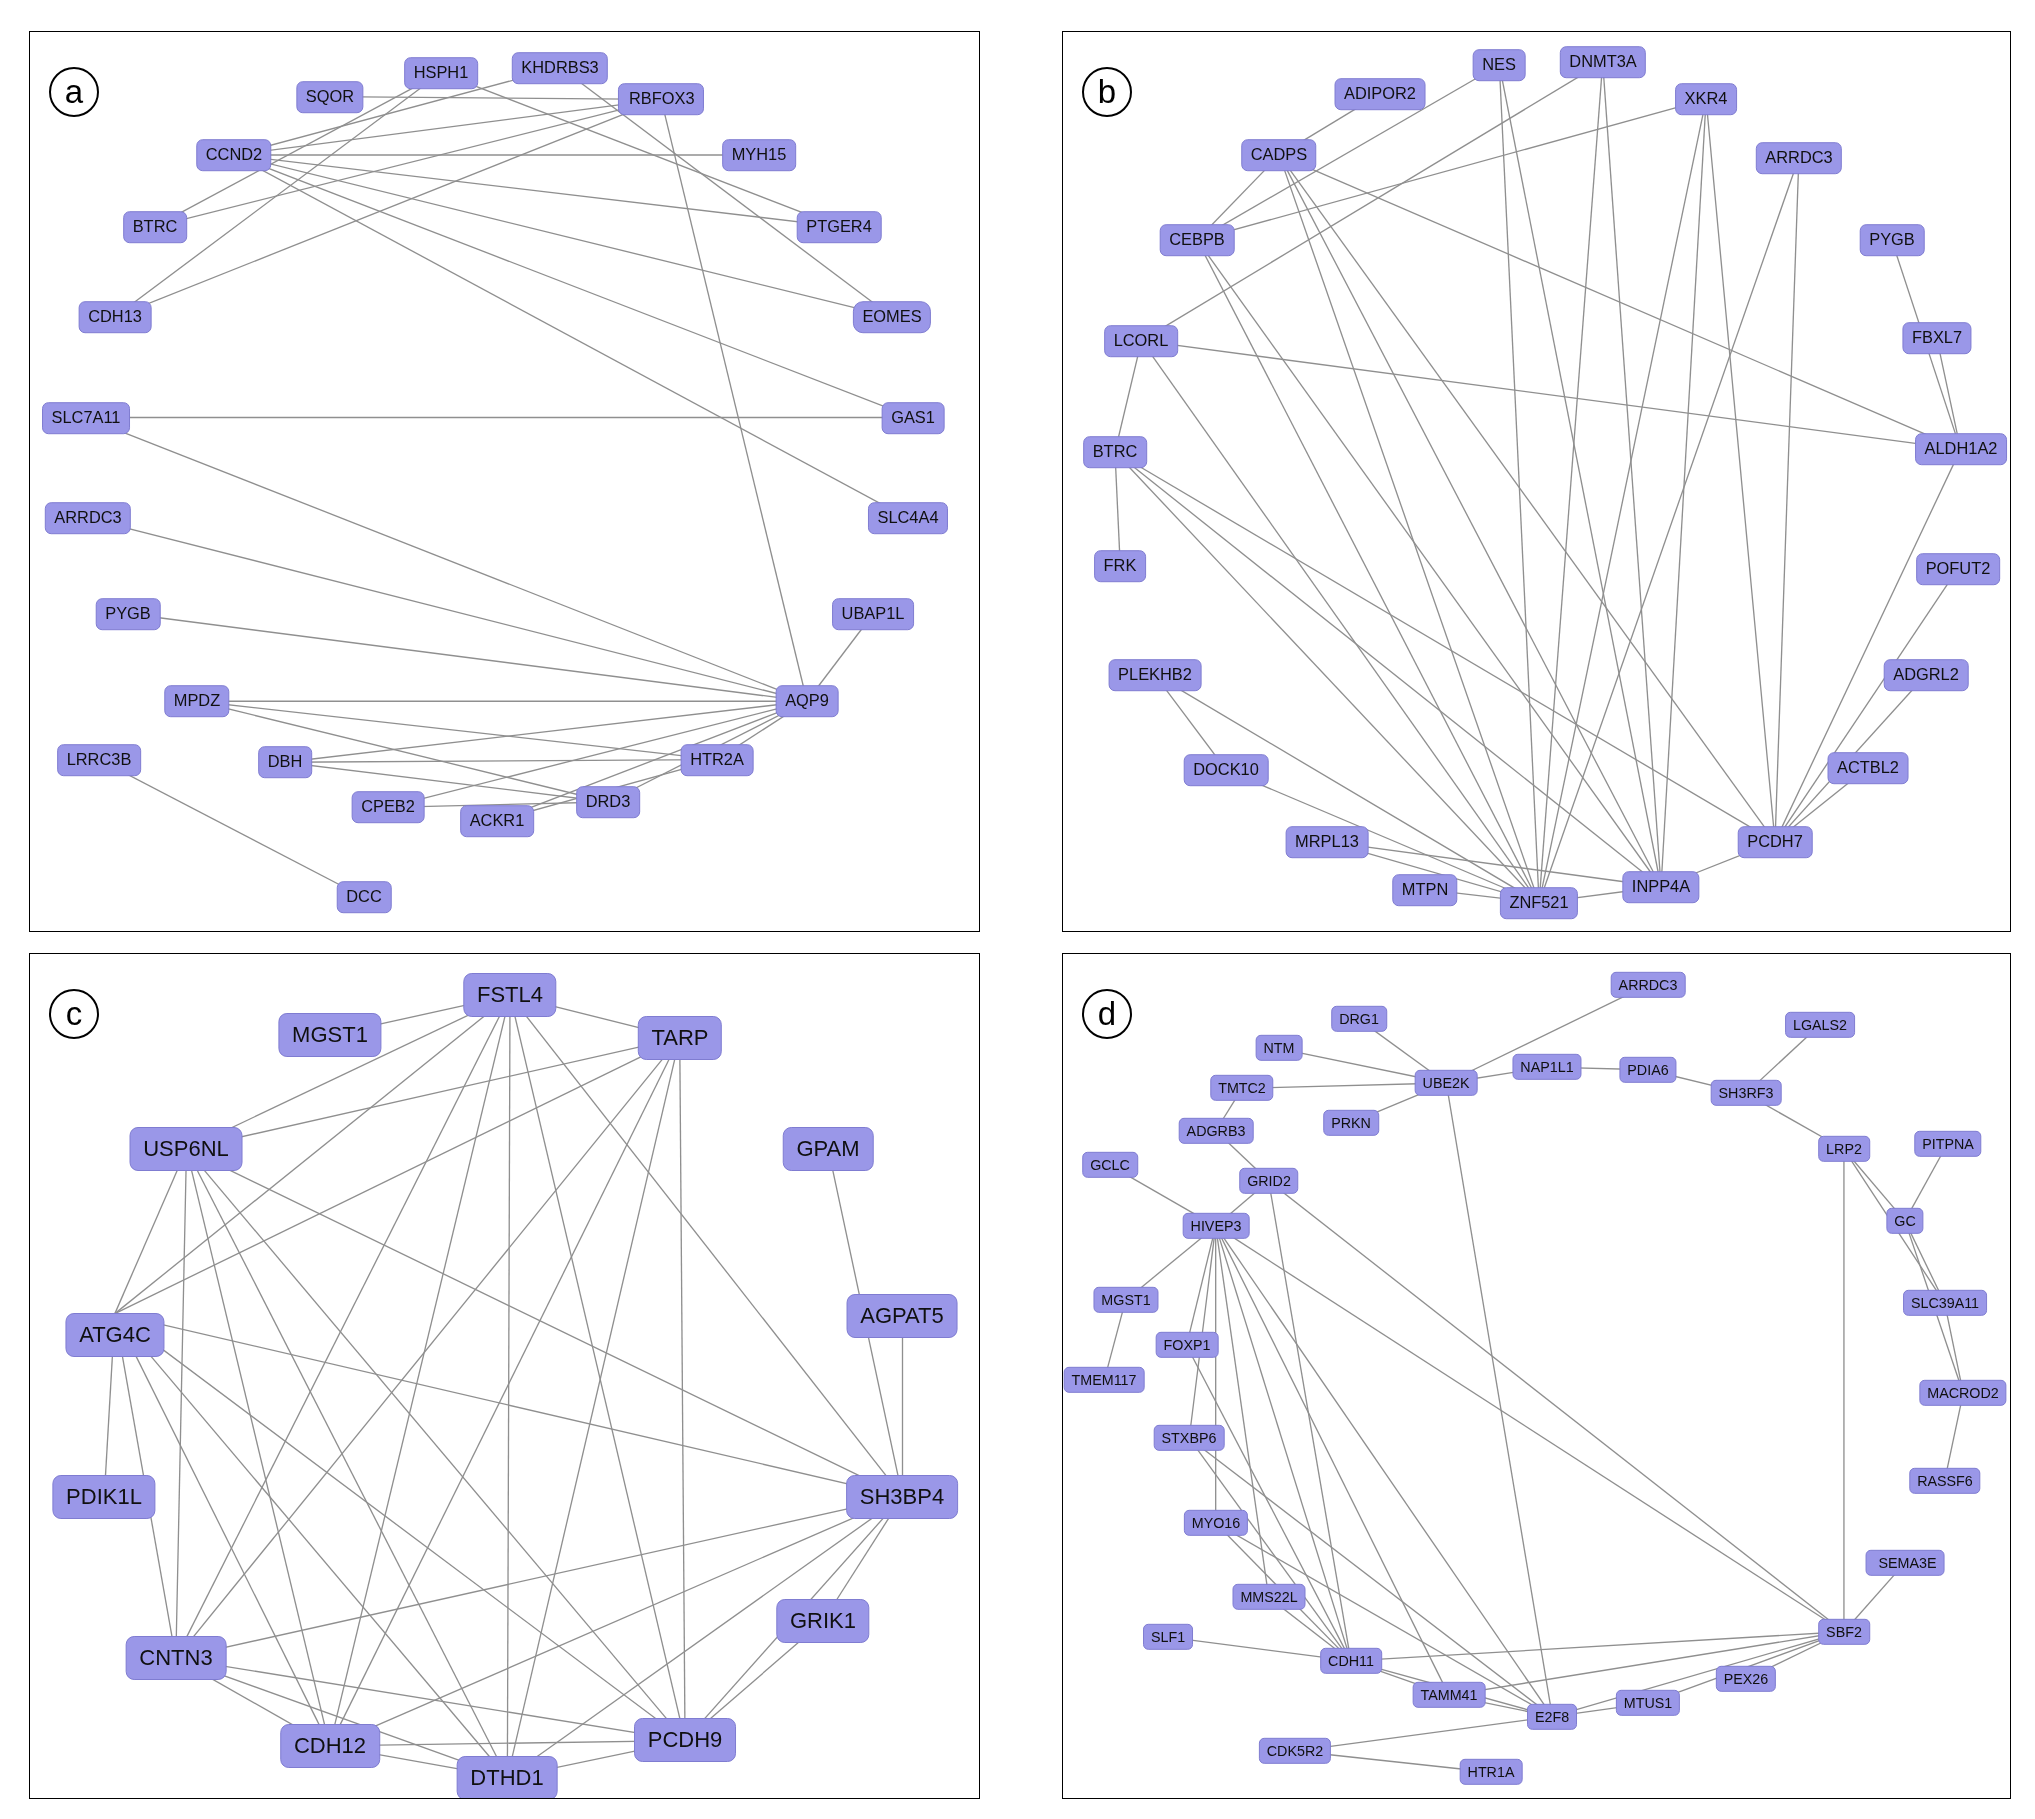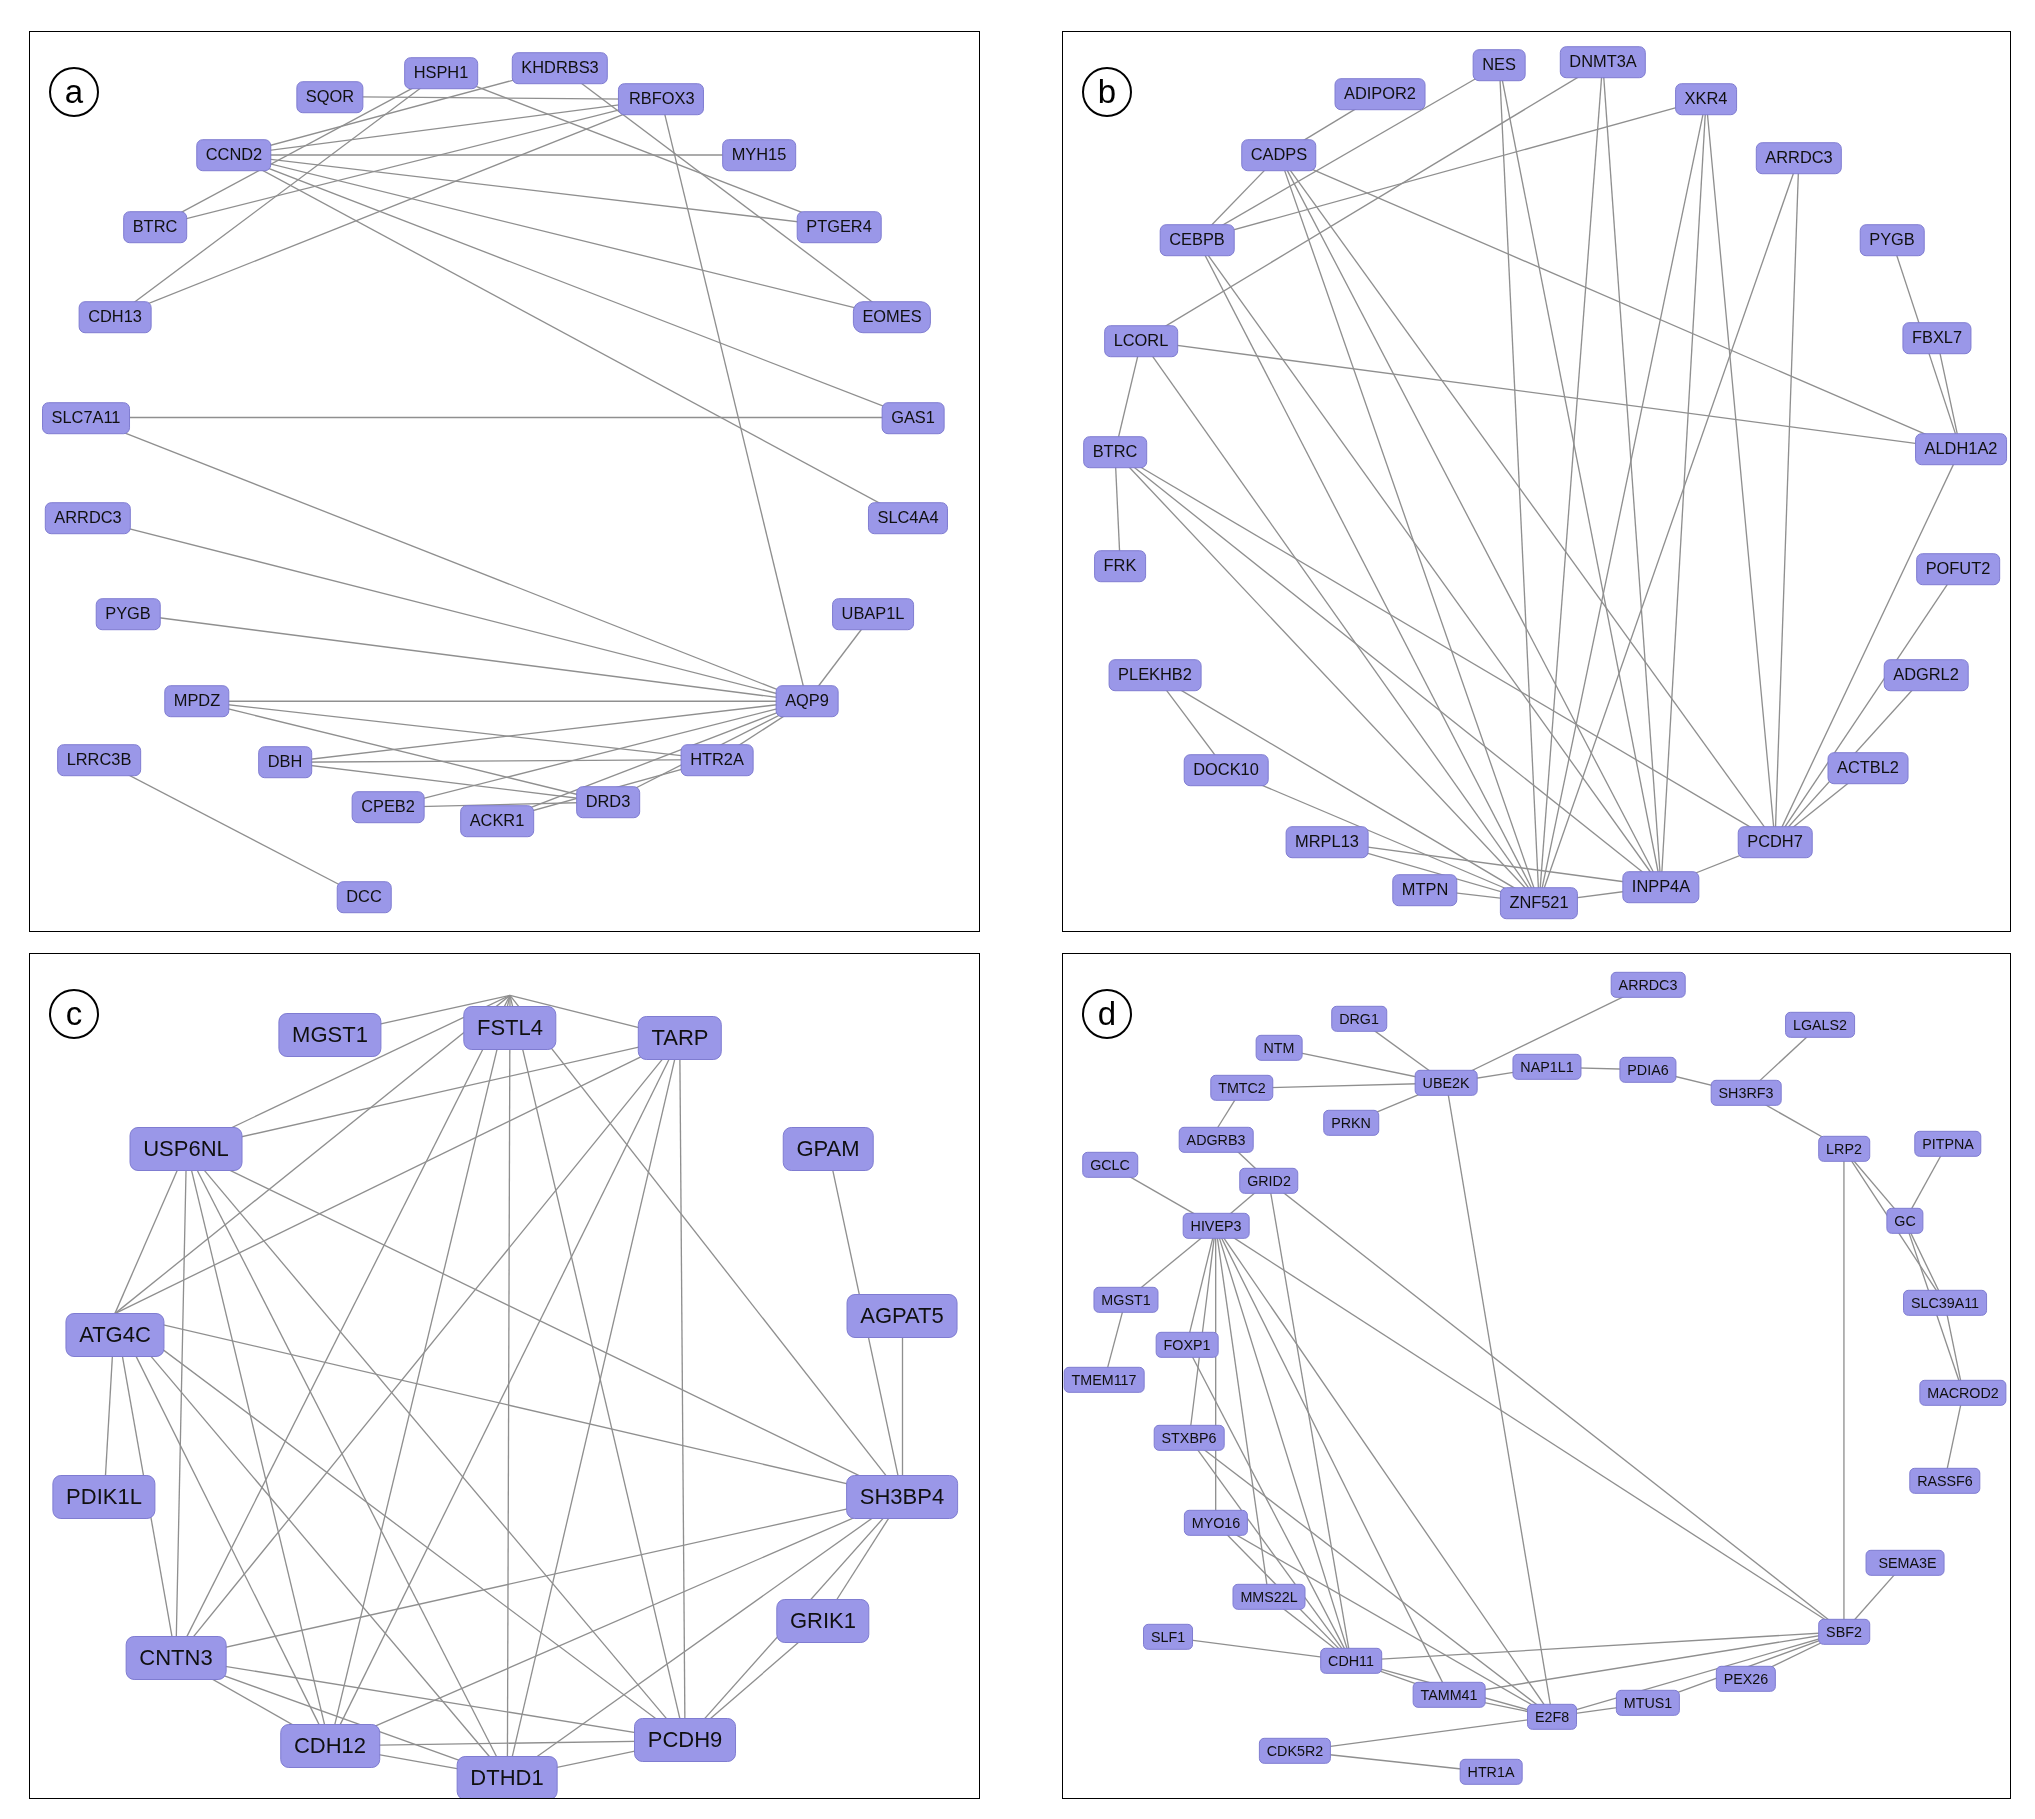--- a/index.html
+++ b/index.html
@@ -222,21 +222,21 @@
         <line x1="565" y1="1493" x2="1645" y2="1023" stroke="#8f8f8f" stroke-width="2.5"></line>
         <line x1="900" y1="1553" x2="1235" y2="1483" stroke="#8f8f8f" stroke-width="2.5"></line>
         <line x1="900" y1="1553" x2="1645" y2="1023" stroke="#8f8f8f" stroke-width="2.5"></line>
         <line x1="1235" y1="1483" x2="1645" y2="1023" stroke="#8f8f8f" stroke-width="2.5"></line>
         <line x1="1235" y1="1483" x2="1495" y2="1258" stroke="#8f8f8f" stroke-width="2.5"></line>
         <line x1="1645" y1="1023" x2="1495" y2="1258" stroke="#8f8f8f" stroke-width="2.5"></line>
         <line x1="1645" y1="1023" x2="1645" y2="683" stroke="#8f8f8f" stroke-width="2.5"></line>
         <line x1="1645" y1="1023" x2="1505" y2="368" stroke="#8f8f8f" stroke-width="2.5"></line>
       </svg>
       <div class="badge">c</div>
-      <div class="node" style="left: 480px; top: 41px; margin-top: 33px;">FSTL4</div>
+      <div class="node" style="left: 480px; top: 41px;">FSTL4</div>
       <div class="node" style="left: 300px; top: 81px;">MGST1</div>
       <div class="node" style="left: 650px; top: 84px;">TARP</div>
       <div class="node" style="left: 156px; top: 195px;">USP6NL</div>
       <div class="node" style="left: 798px; top: 195px;">GPAM</div>
       <div class="node" style="left: 85px; top: 360px; margin-top: 21px;">ATG4C</div>
       <div class="node" style="left: 872px; top: 362px;">AGPAT5</div>
       <div class="node" style="left: 74px; top: 543px;">PDIK1L</div>
       <div class="node" style="left: 872px; top: 543px;">SH3BP4</div>
       <div class="node" style="left: 146px; top: 704px;">CNTN3</div>
       <div class="node" style="left: 793px; top: 667px;">GRIK1</div>
@@ -305,21 +305,21 @@
       <div class="node" style="left: 585px; top: 31px;">ARRDC3</div>
       <div class="node" style="left: 296px; top: 65px;">DRG1</div>
       <div class="node" style="left: 757px; top: 71px;">LGALS2</div>
       <div class="node" style="left: 216px; top: 94px;">NTM</div>
       <div class="node" style="left: 383px; top: 129px;">UBE2K</div>
       <div class="node" style="left: 484px; top: 113px;">NAP1L1</div>
       <div class="node" style="left: 585px; top: 116px;">PDIA6</div>
       <div class="node" style="left: 683px; top: 139px;">SH3RF3</div>
       <div class="node" style="left: 179px; top: 134px;">TMTC2</div>
       <div class="node" style="left: 288px; top: 169px;">PRKN</div>
-      <div class="node" style="left: 153px; top: 186px;">ADGRB3</div>
+      <div class="node" style="left: 153px; top: 177px;">ADGRB3</div>
       <div class="node" style="left: 781px; top: 195px;">LRP2</div>
       <div class="node" style="left: 885px; top: 190px;">PITPNA</div>
       <div class="node" style="left: 47px; top: 211px;">GCLC</div>
       <div class="node" style="left: 206px; top: 227px;">GRID2</div>
       <div class="node" style="left: 842px; top: 267px;">GC</div>
       <div class="node" style="left: 153px; top: 272px;">HIVEP3</div>
       <div class="node" style="left: 882px; top: 349px;">SLC39A11</div>
       <div class="node" style="left: 63px; top: 346px;">MGST1</div>
       <div class="node" style="left: 900px; top: 439px;">MACROD2</div>
       <div class="node" style="left: 124px; top: 391px;">FOXP1</div>

